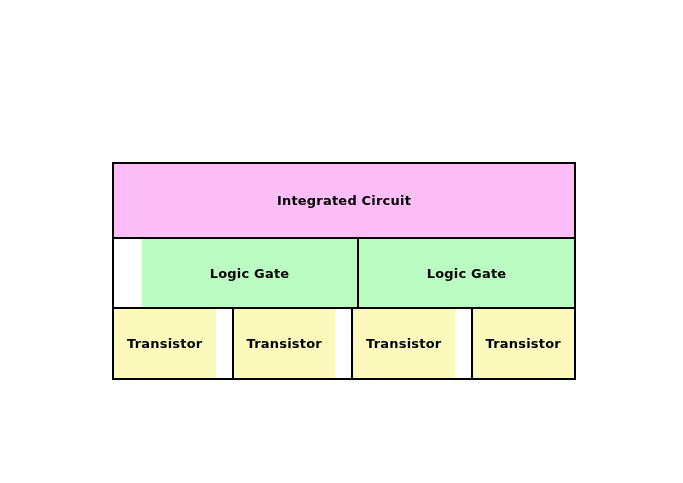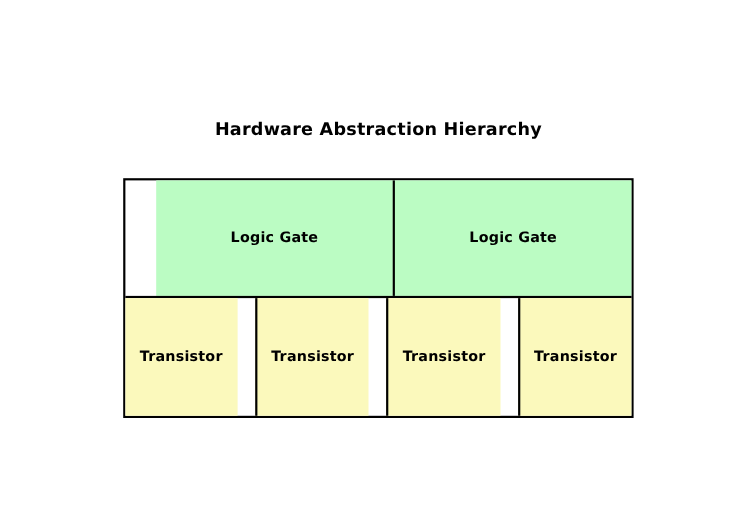--- a/index.html
+++ b/index.html
@@ -53,24 +53,26 @@
     letter-spacing: 0.2px;
     white-space: nowrap;
   }
   .cell + .cell { border-left: 2px solid #000000; }
 </style>
 </head>
 <body>
 
 <div class="page">
 
-  <div class="title">Hardware Abstraction Hierarchy</div>
 
   <div class="diagram">
 
+    <div class="level-row row-ic">
+      <div class="cell" style="background: rgb(253, 189, 247);">Integrated Circuit</div>
+    </div>
 
     <div class="level-row row-lg">
       <div class="cell" style="background: rgb(187, 252, 195);">Logic Gate</div>
       <div class="cell" style="background: rgb(187, 252, 195);">Logic Gate</div>
     </div>
 
     <div class="level-row row-tr">
       <div class="cell" style="background: rgb(251, 249, 188);">Transistor</div>
       <div class="cell" style="background: rgb(251, 249, 188);">Transistor</div>
       <div class="cell" style="background: rgb(251, 249, 188);">Transistor</div>

